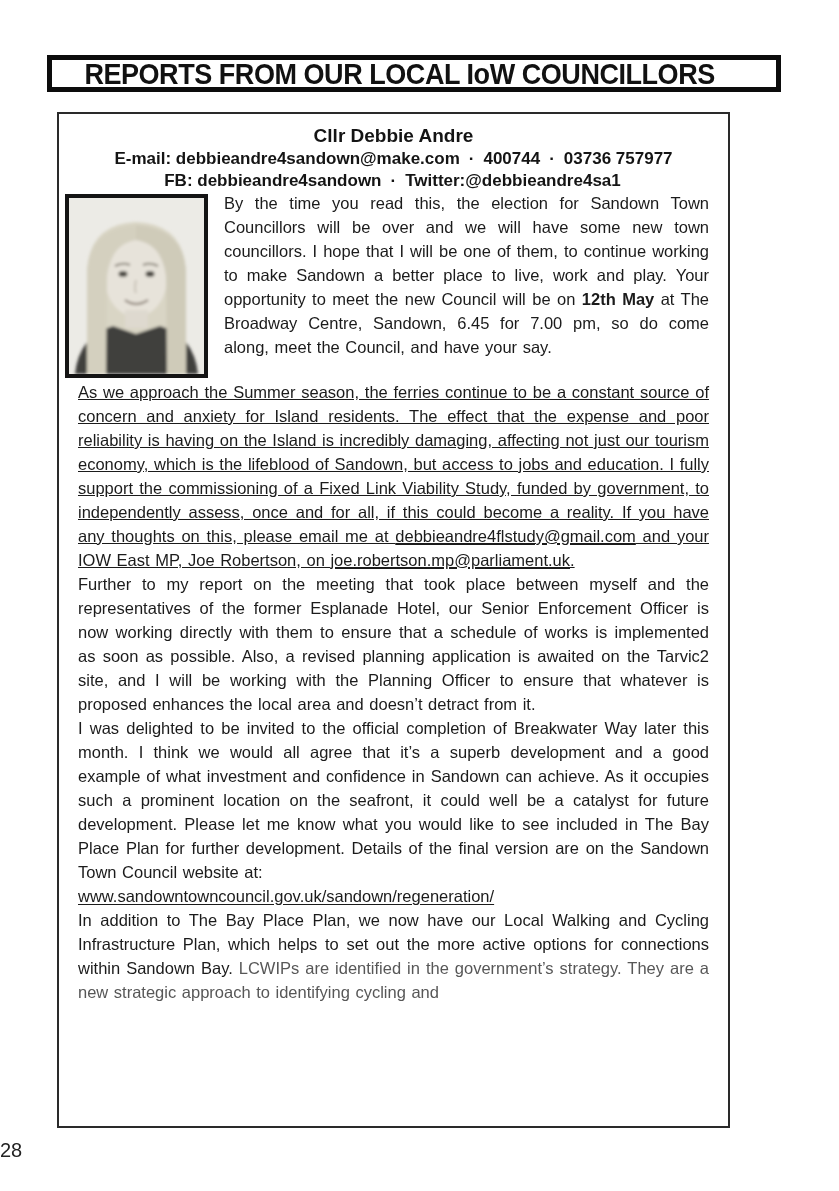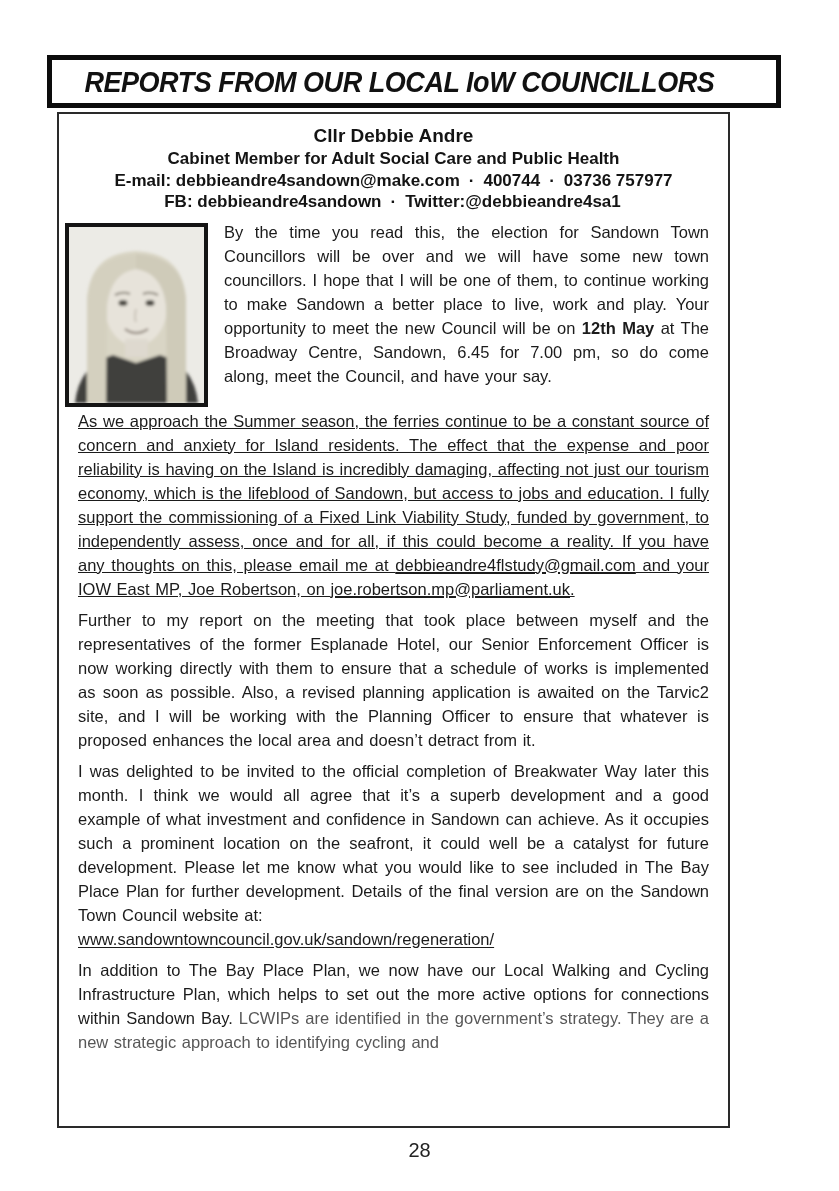--- a/index.html
+++ b/index.html
@@ -2,71 +2,70 @@
 <html><head>
 <meta charset="utf-8">
 <style>
   html,body{margin:0;padding:0;background:#ffffff;}
   .page{
     position:relative;width:839px;height:1191px;background:#ffffff;
     font-family:"Liberation Sans",sans-serif;color:#1b1b1b;overflow:hidden;
   }
   
   .title-box{
-    position:absolute;left:47px;top:55px;width:734px;height:53px;
+    position:absolute;left:47px;top:55px;width:734px;height:37px;
     box-sizing:border-box;border:5px solid #0c0c0c;background:#fff;
-    display:flex;align-items:center;font-style:italic;
+    display:flex;align-items:center;
   }
   .title-text{
     font-size:30px;font-weight:bold;white-space:nowrap;padding-left:36px;
     transform:scaleX(0.9);transform-origin:left center;letter-spacing:-0.5px;color:#111;
   }
   
   .content-box{
     position:absolute;left:57px;top:112px;width:673px;height:1016px;
     box-sizing:border-box;border:2px solid #2a2a2a;background:#fff;
     padding:9px 19px 6px 19px;overflow:hidden;
   }
   .cllr-header{text-align:center;font-weight:bold;color:#141414;}
   .cllr-name{font-size:19px;line-height:25px;}
   .cllr-line{font-size:17px;line-height:21.5px;}
   .cllr-line.social{text-align:center;padding-right:2px;}
   .dot{display:inline-block;margin:0 9px;}
   .para{
-    font-size:16.5px;line-height:24px;text-align:justify;margin-top:7px;color:#1b1b1b;
+    font-size:16.5px;line-height:24px;text-align:justify;color:#1b1b1b;
     word-spacing:1px;
   }
   .para.clear{clear:left;text-decoration:underline;}
   .photo-frame{
     float:left;width:135px;height:176px;border:4px solid #141414;
     margin:3px 16px 2px -13px;background:#ecebe7;
   }
   .photo-frame svg{display:block;}
   b.date{font-weight:bold;}
   a.doc-link{color:inherit;text-decoration:underline;text-underline-offset:2px;cursor:pointer;}
   .faded{color:#575757;}
   .page-number{
-    position:absolute;left:0;top:1139px;width:839px;text-align:center;
+    position:absolute;left:0;top:1139px;width:839px;
     font-size:20px;color:#232323;
   }
 </style>
 </head>
 <body>
 
 <div class="page">
 
   <div class="title-box">
     <span class="title-text">REPORTS FROM OUR LOCAL IoW COUNCILLORS</span>
   </div>
 
   <div class="content-box">
 
     <div class="cllr-header">
       <div class="cllr-name">Cllr Debbie Andre</div>
-      <div class="cllr-line">Cabinet Member for Adult Social Care and Public Health</div>
       <div class="cllr-line"><span>E-mail: </span><span>debbieandre4sandown@make.com</span><span class="dot">·</span><span>400744</span><span class="dot">·</span><span>03736 757977</span></div>
       <div class="cllr-line social"><span>FB: </span><span>debbieandre4sandown</span><span class="dot">·</span><span>Twitter:</span><span>@debbieandre4sa1</span></div>
     </div>
 
     <div class="para">
       <div class="photo-frame">
         <svg width="135" height="176" viewBox="0 0 135 176">
           <defs>
             <filter id="soft" x="-10%" y="-10%" width="120%" height="120%">
               <feGaussianBlur stdDeviation="1.4"></feGaussianBlur>

